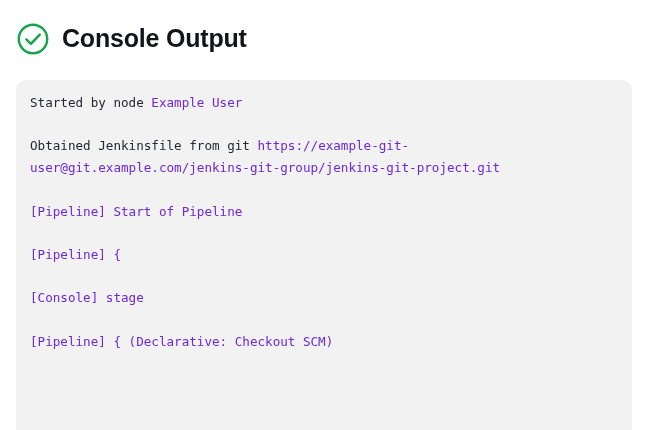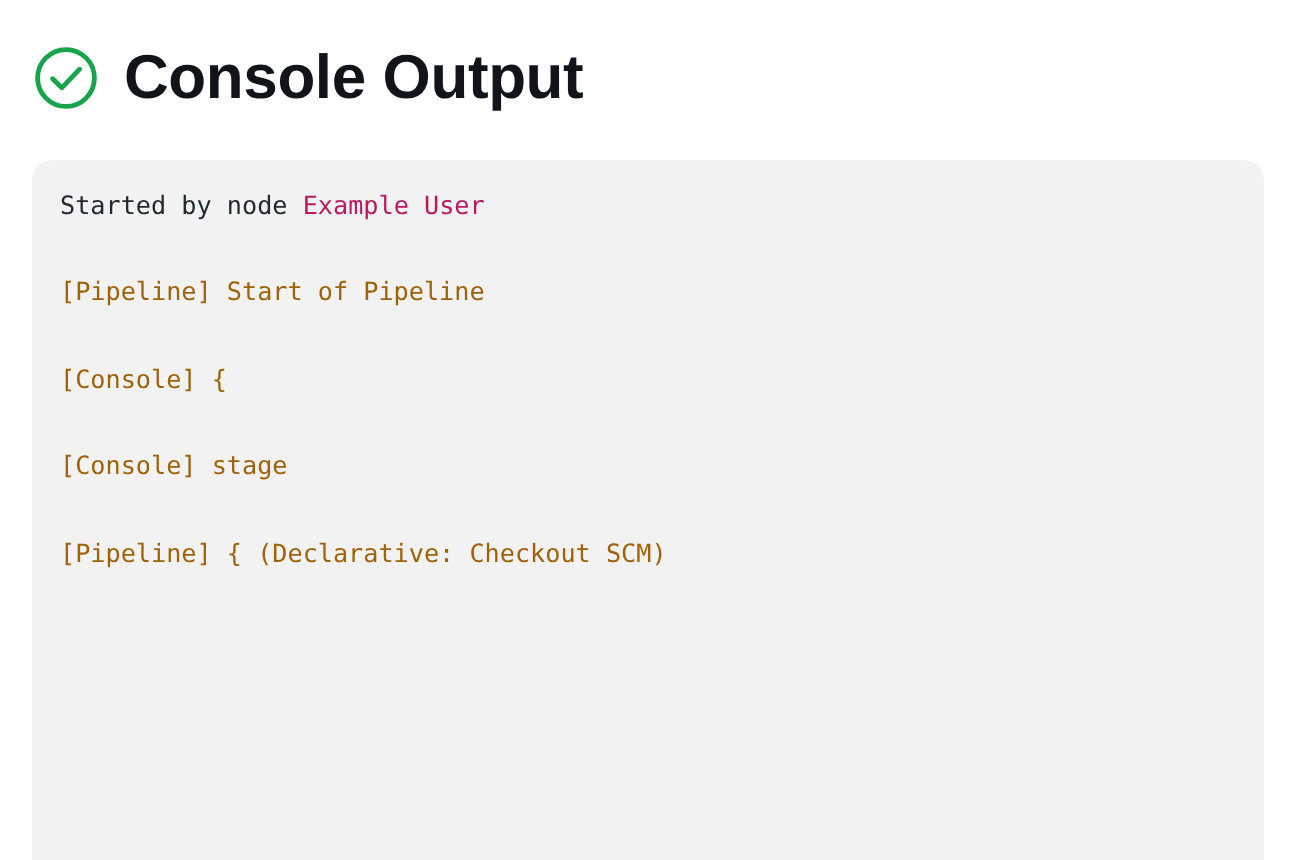--- a/index.html
+++ b/index.html
@@ -25,21 +25,21 @@
     padding: 14px 0 0 16px;
     height: 64px;
   }
   .status-icon {
     width: 34px;
     height: 34px;
     flex: 0 0 34px;
     display: block;
   }
   .page-title {
-    font-size: 31px;
+    font-size: 25px;
     font-weight: bold;
     color: #12141a;
     letter-spacing: -0.2px;
     line-height: 1;
     margin: 0;
     padding-bottom: 2px;
   }
 
   
   .console-panel {
@@ -62,44 +62,45 @@
     margin: 0;
     white-space: pre-wrap;
     word-break: break-all;
   }
   .log-line {
     display: block;
     white-space: pre-wrap;
     word-break: break-word;
   }
   .log-line.muted {
-    color: #a16207;
+    color: #6d28d9;
   }
   .log-link {
-    color: #be185d;
+    color: #6d28d9;
     text-decoration: none;
   }
 </style>
 </head>
 <body>
 
 <div class="page-header">
   <span class="status-icon">
     <svg viewBox="0 0 34 34" width="34" height="34" aria-hidden="true">
       <circle cx="17" cy="17" r="14.2" fill="none" stroke="#16a34a" stroke-width="2.4"></circle>
       <path d="M10.3 17.4 L14.9 21.9 L23.8 12.6" fill="none" stroke="#16a34a" stroke-width="2.4" stroke-linecap="round" stroke-linejoin="round"></path>
     </svg>
   </span>
   <h1 class="page-title">Console Output</h1>
 </div>
 
 <div class="console-panel">
   <pre class="console-log" id="console-log"><span class="log-line"><span>Started by node </span><a class="log-link" href="#">Example User</a></span>
+<span class="log-line"><span>Obtained Jenkinsfile from git </span><a class="log-link" href="#">https://example-git-user@git.example.com/jenkins-git-group/jenkins-git-project.git</a></span>
 <span class="log-line muted"><span>[Pipeline] Start of Pipeline</span></span>
-<span class="log-line muted"><span>[Console] {</span></span>
+<span class="log-line muted"><span>[Pipeline] {</span></span>
 <span class="log-line muted"><span>[Console] stage</span></span>
 <span class="log-line muted"><span>[Pipeline] { (Declarative: Checkout SCM)</span></span>
 
 
 
 
 
 
 
 </pre>

